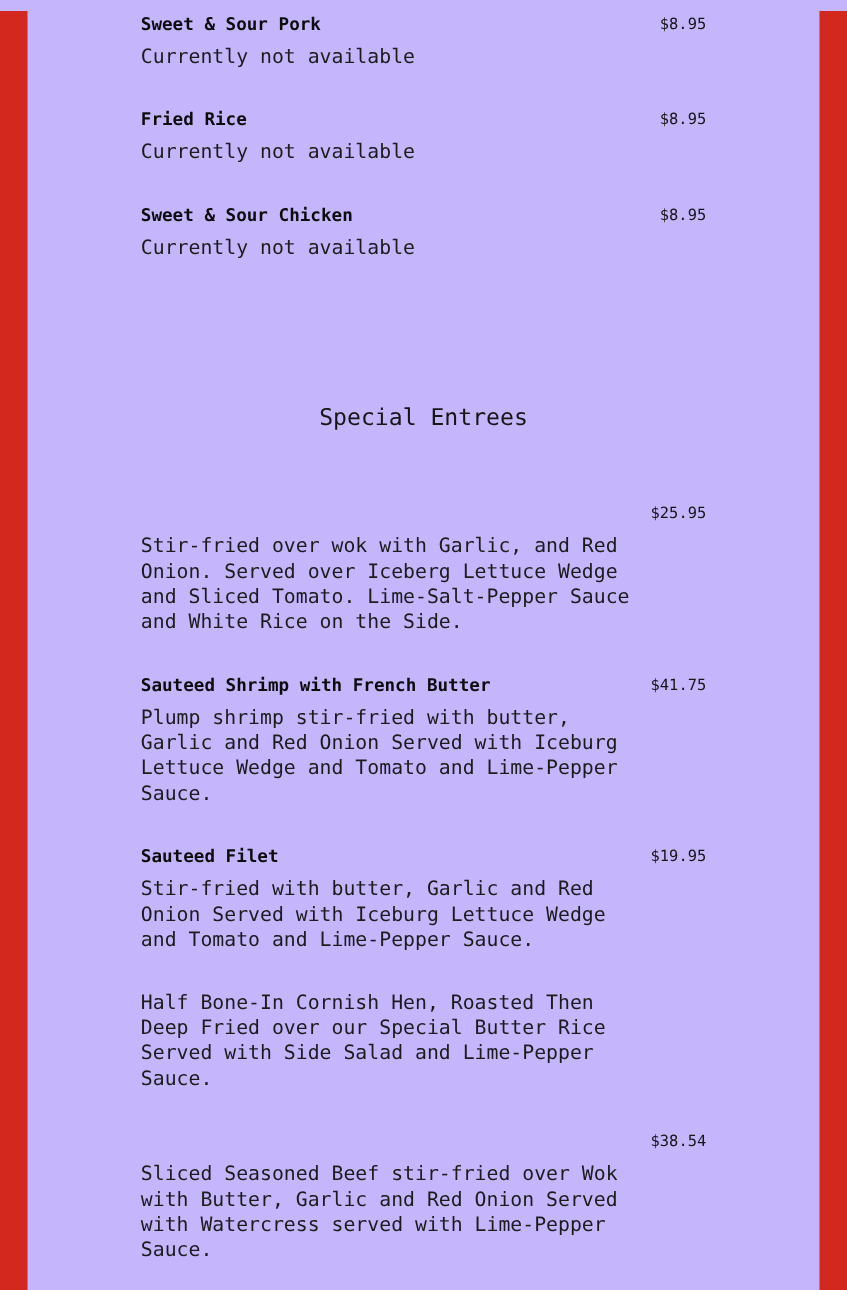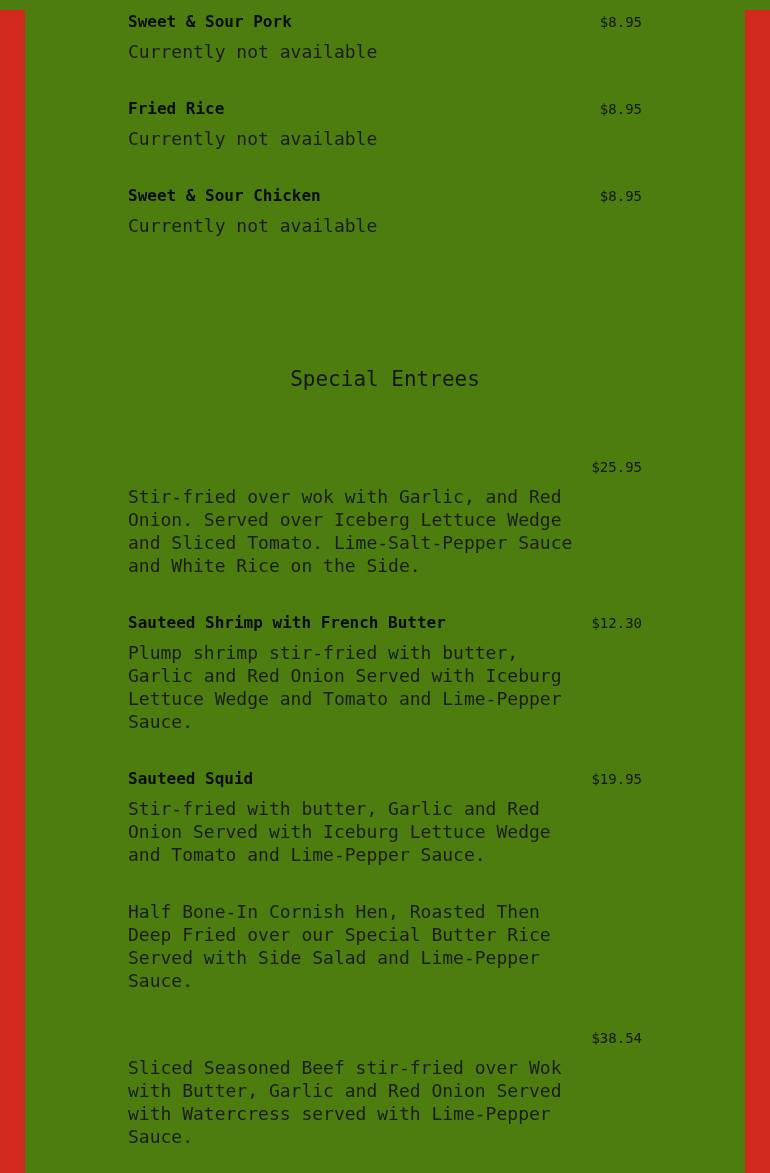--- a/index.html
+++ b/index.html
@@ -11,21 +11,21 @@
     width: 770px;
     height: 1173px;
     overflow: hidden;
     font-family: "DejaVu Sans Mono", "Liberation Mono", monospace;
     color: #141414;
   }
   .page {
     position: relative;
     width: 770px;
     height: 1173px;
-    background: #4d7c0f;
+    background: #c4b5fd;
   }
   .border-strip {
     position: absolute;
     top: 10px;
     bottom: 0;
     width: 25px;
     background: #d2281e;
   }
   .border-strip.left  { left: 0; }
   .border-strip.right { right: 0; }
@@ -112,27 +112,27 @@
     <h2 class="section-heading">Special Entrees</h2>
   <article class="menu-item">
     <div class="item-row">
       <span class="item-price">$25.95</span>
     </div>
     <p class="item-desc">Stir-fried over wok with Garlic, and Red Onion. Served over Iceberg Lettuce Wedge and Sliced Tomato. Lime-Salt-Pepper Sauce and White Rice on the Side.</p>
   </article>
         <article class="menu-item">
     <div class="item-row">
       <h3 class="item-name">Sauteed Shrimp with French Butter</h3>
-      <span class="item-price">$12.30</span>
+      <span class="item-price">$41.75</span>
     </div>
     <p class="item-desc">Plump shrimp stir-fried with butter, Garlic and Red Onion Served with Iceburg Lettuce Wedge and Tomato and Lime-Pepper Sauce.</p>
   </article>
         <article class="menu-item">
     <div class="item-row">
-      <h3 class="item-name">Sauteed Squid</h3>
+      <h3 class="item-name">Sauteed Filet</h3>
       <span class="item-price">$19.95</span>
     </div>
     <p class="item-desc">Stir-fried with butter, Garlic and Red Onion Served with Iceburg Lettuce Wedge and Tomato and Lime-Pepper Sauce.</p>
   </article>
         <article class="menu-item">
     <p class="item-desc">Half Bone-In Cornish Hen, Roasted Then Deep Fried over our Special Butter Rice Served with Side Salad and Lime-Pepper Sauce.</p>
   </article>
         <article class="menu-item">
     <div class="item-row">
       <span class="item-price">$38.54</span>

